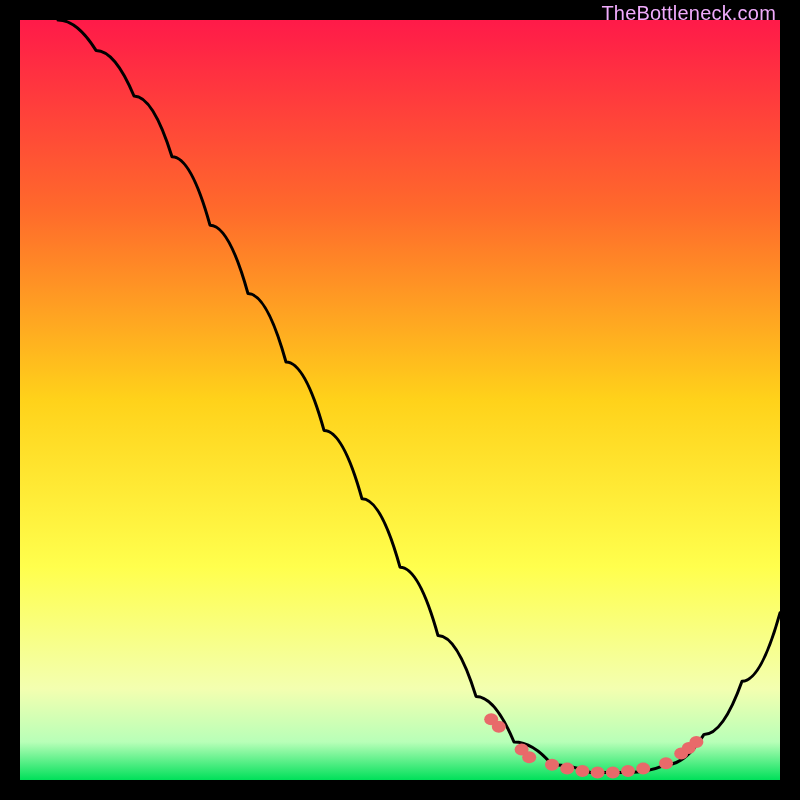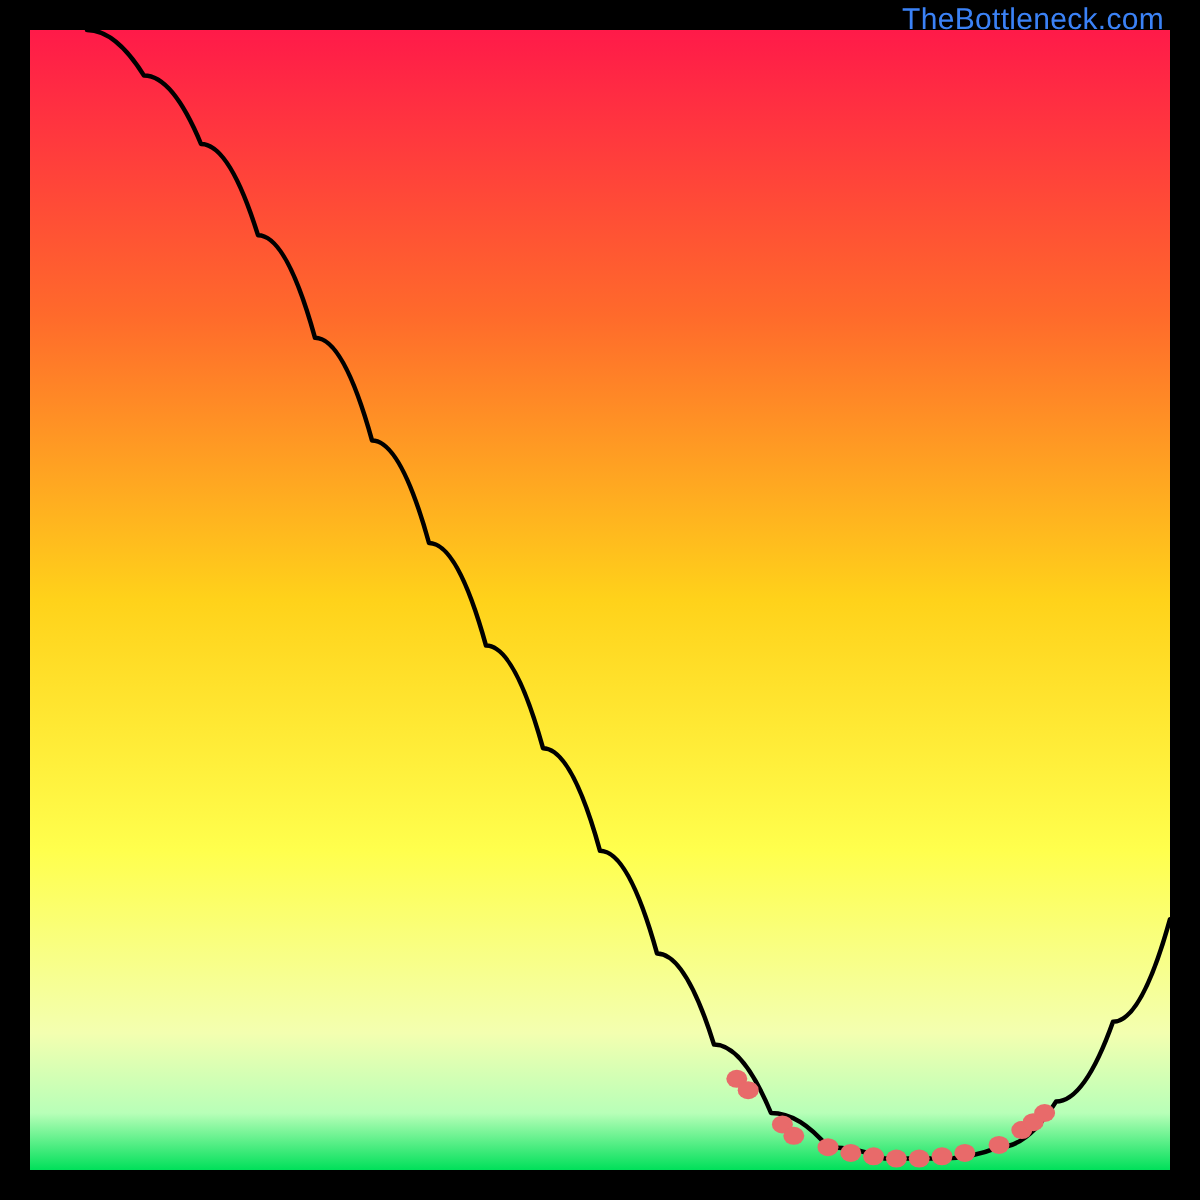--- a/index.html
+++ b/index.html
@@ -23,21 +23,21 @@
     position: absolute;
     left: 0;
     top: 0;
     width: 760px;
     height: 760px;
   }
   .watermark {
     position: absolute;
     top: 2px;
     right: 24px;
-    color: #3b82f6;
+    color: #f0abfc;
     font-size: 20px;
     font-weight: 500;
     letter-spacing: 0.2px;
   }
   svg {
     display: block;
   }
 </style>
 </head>
 <body>

